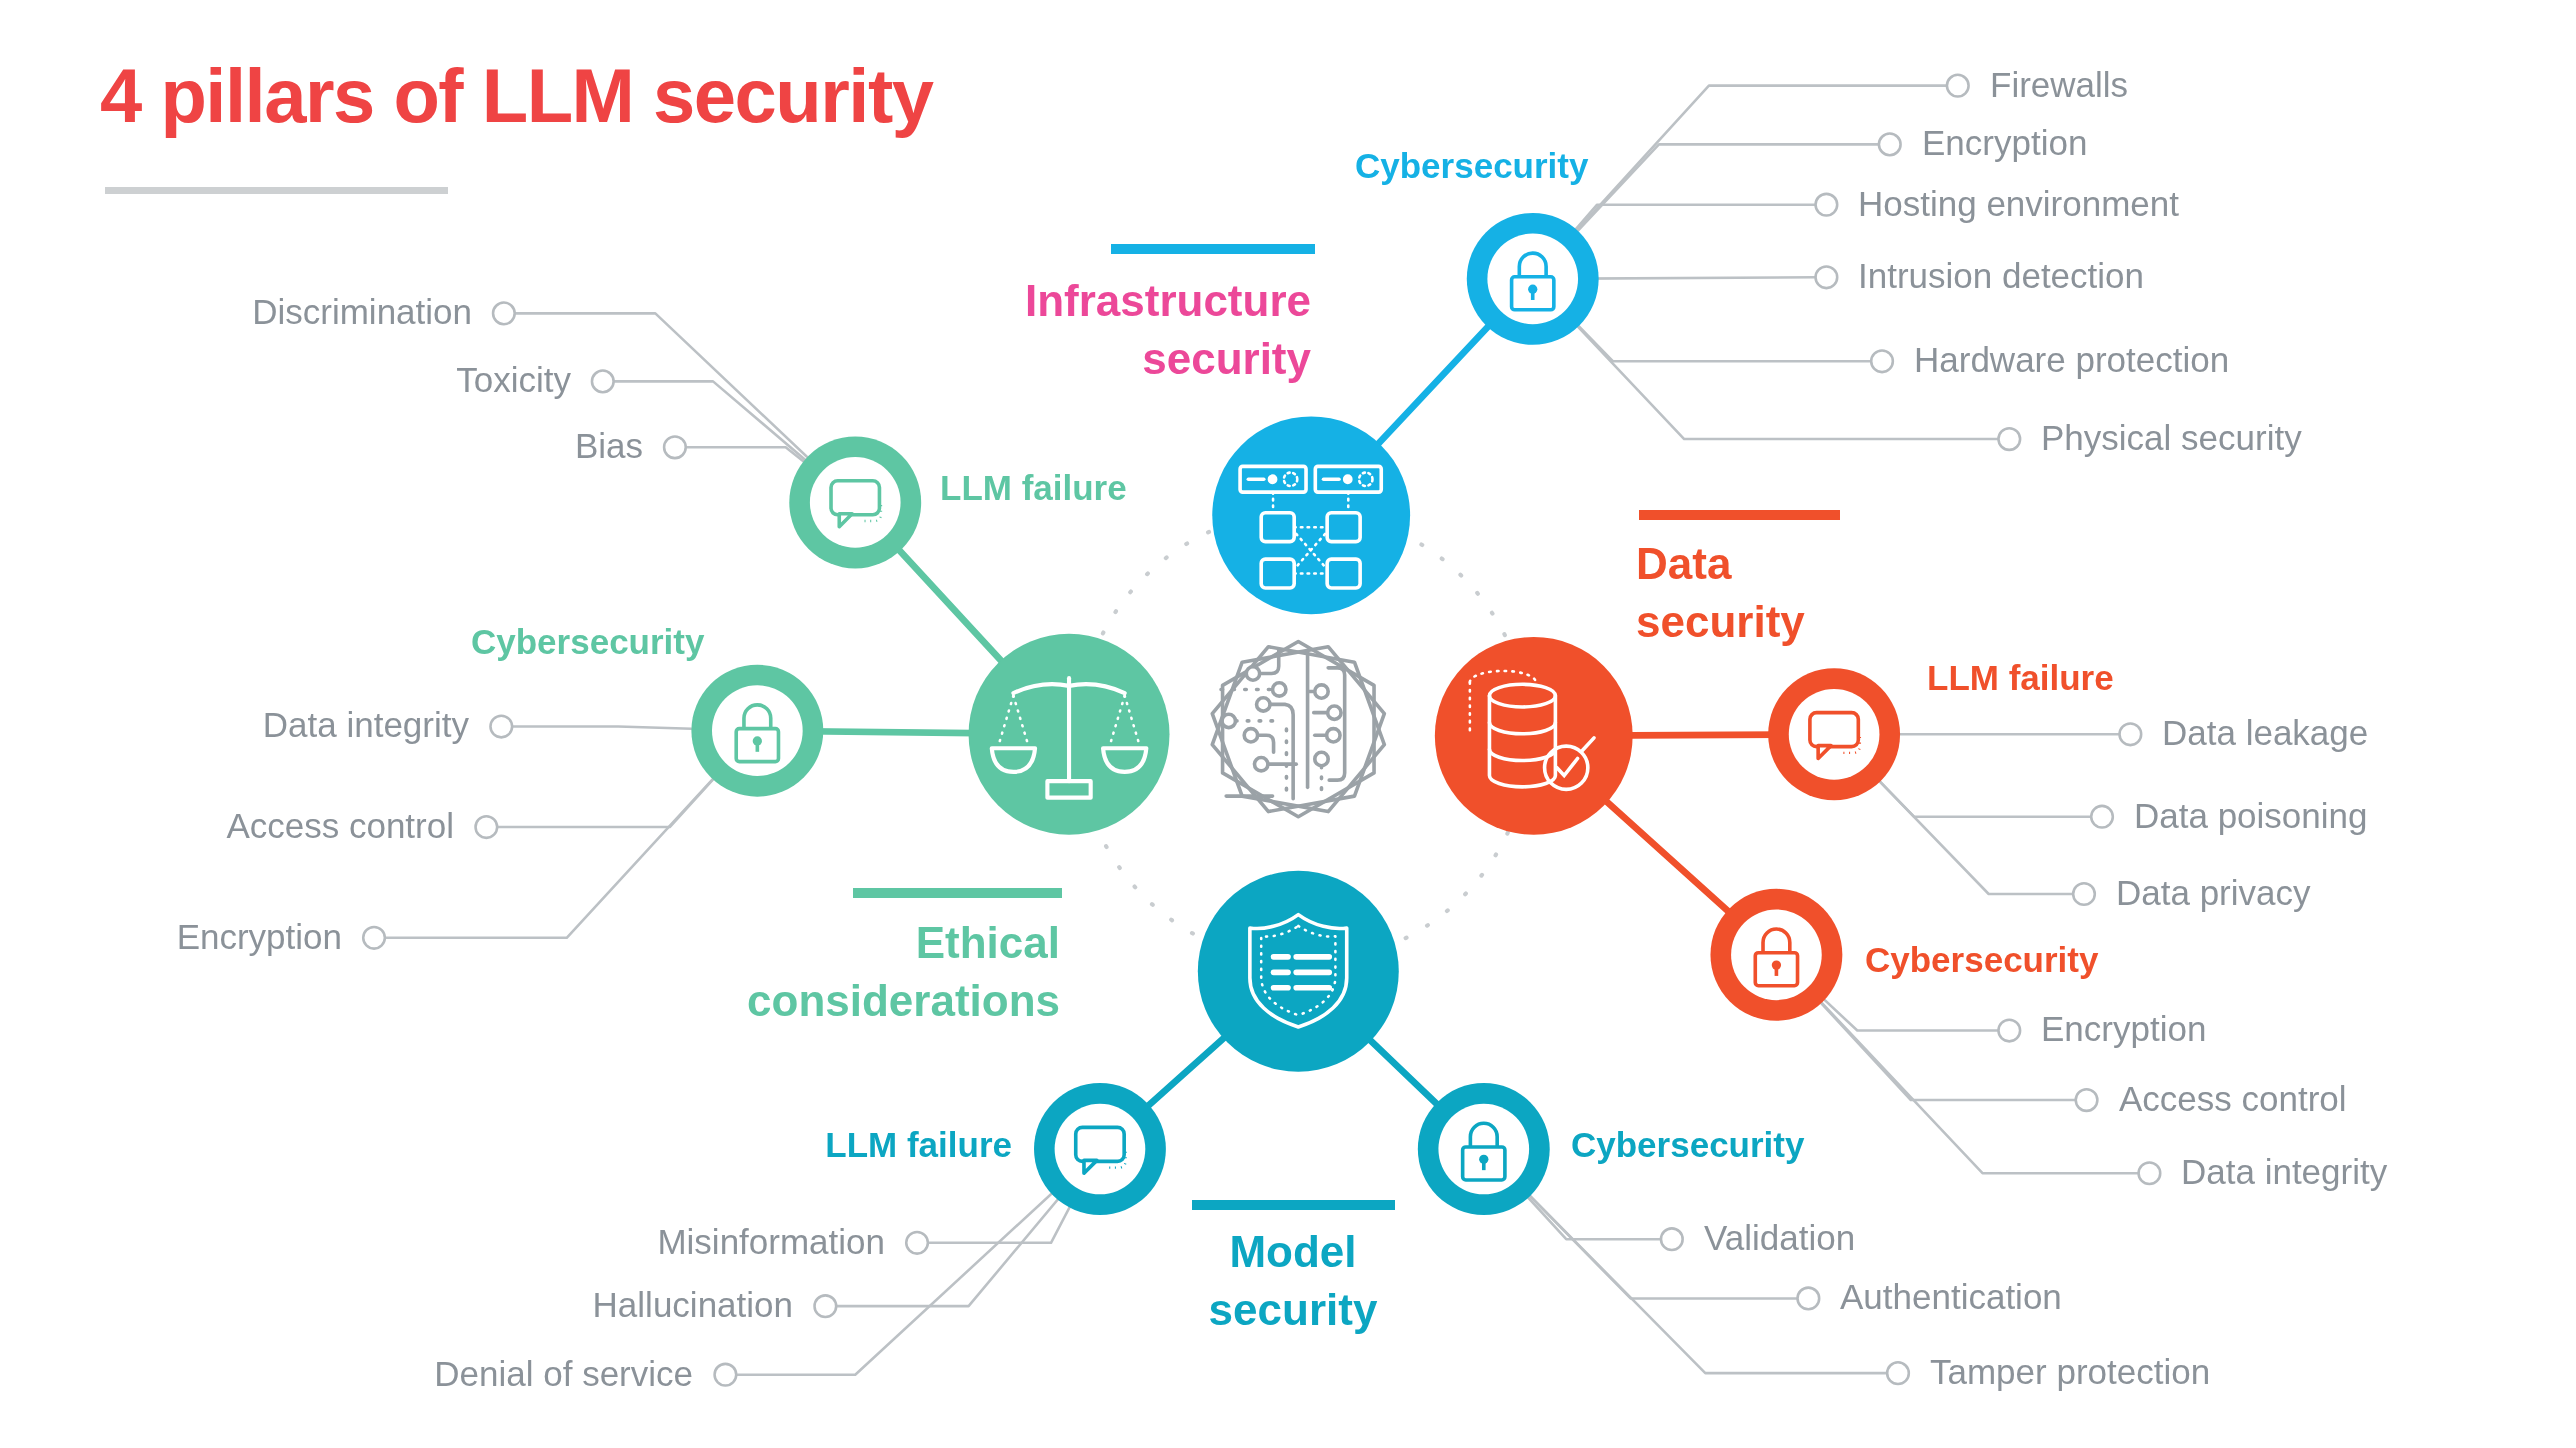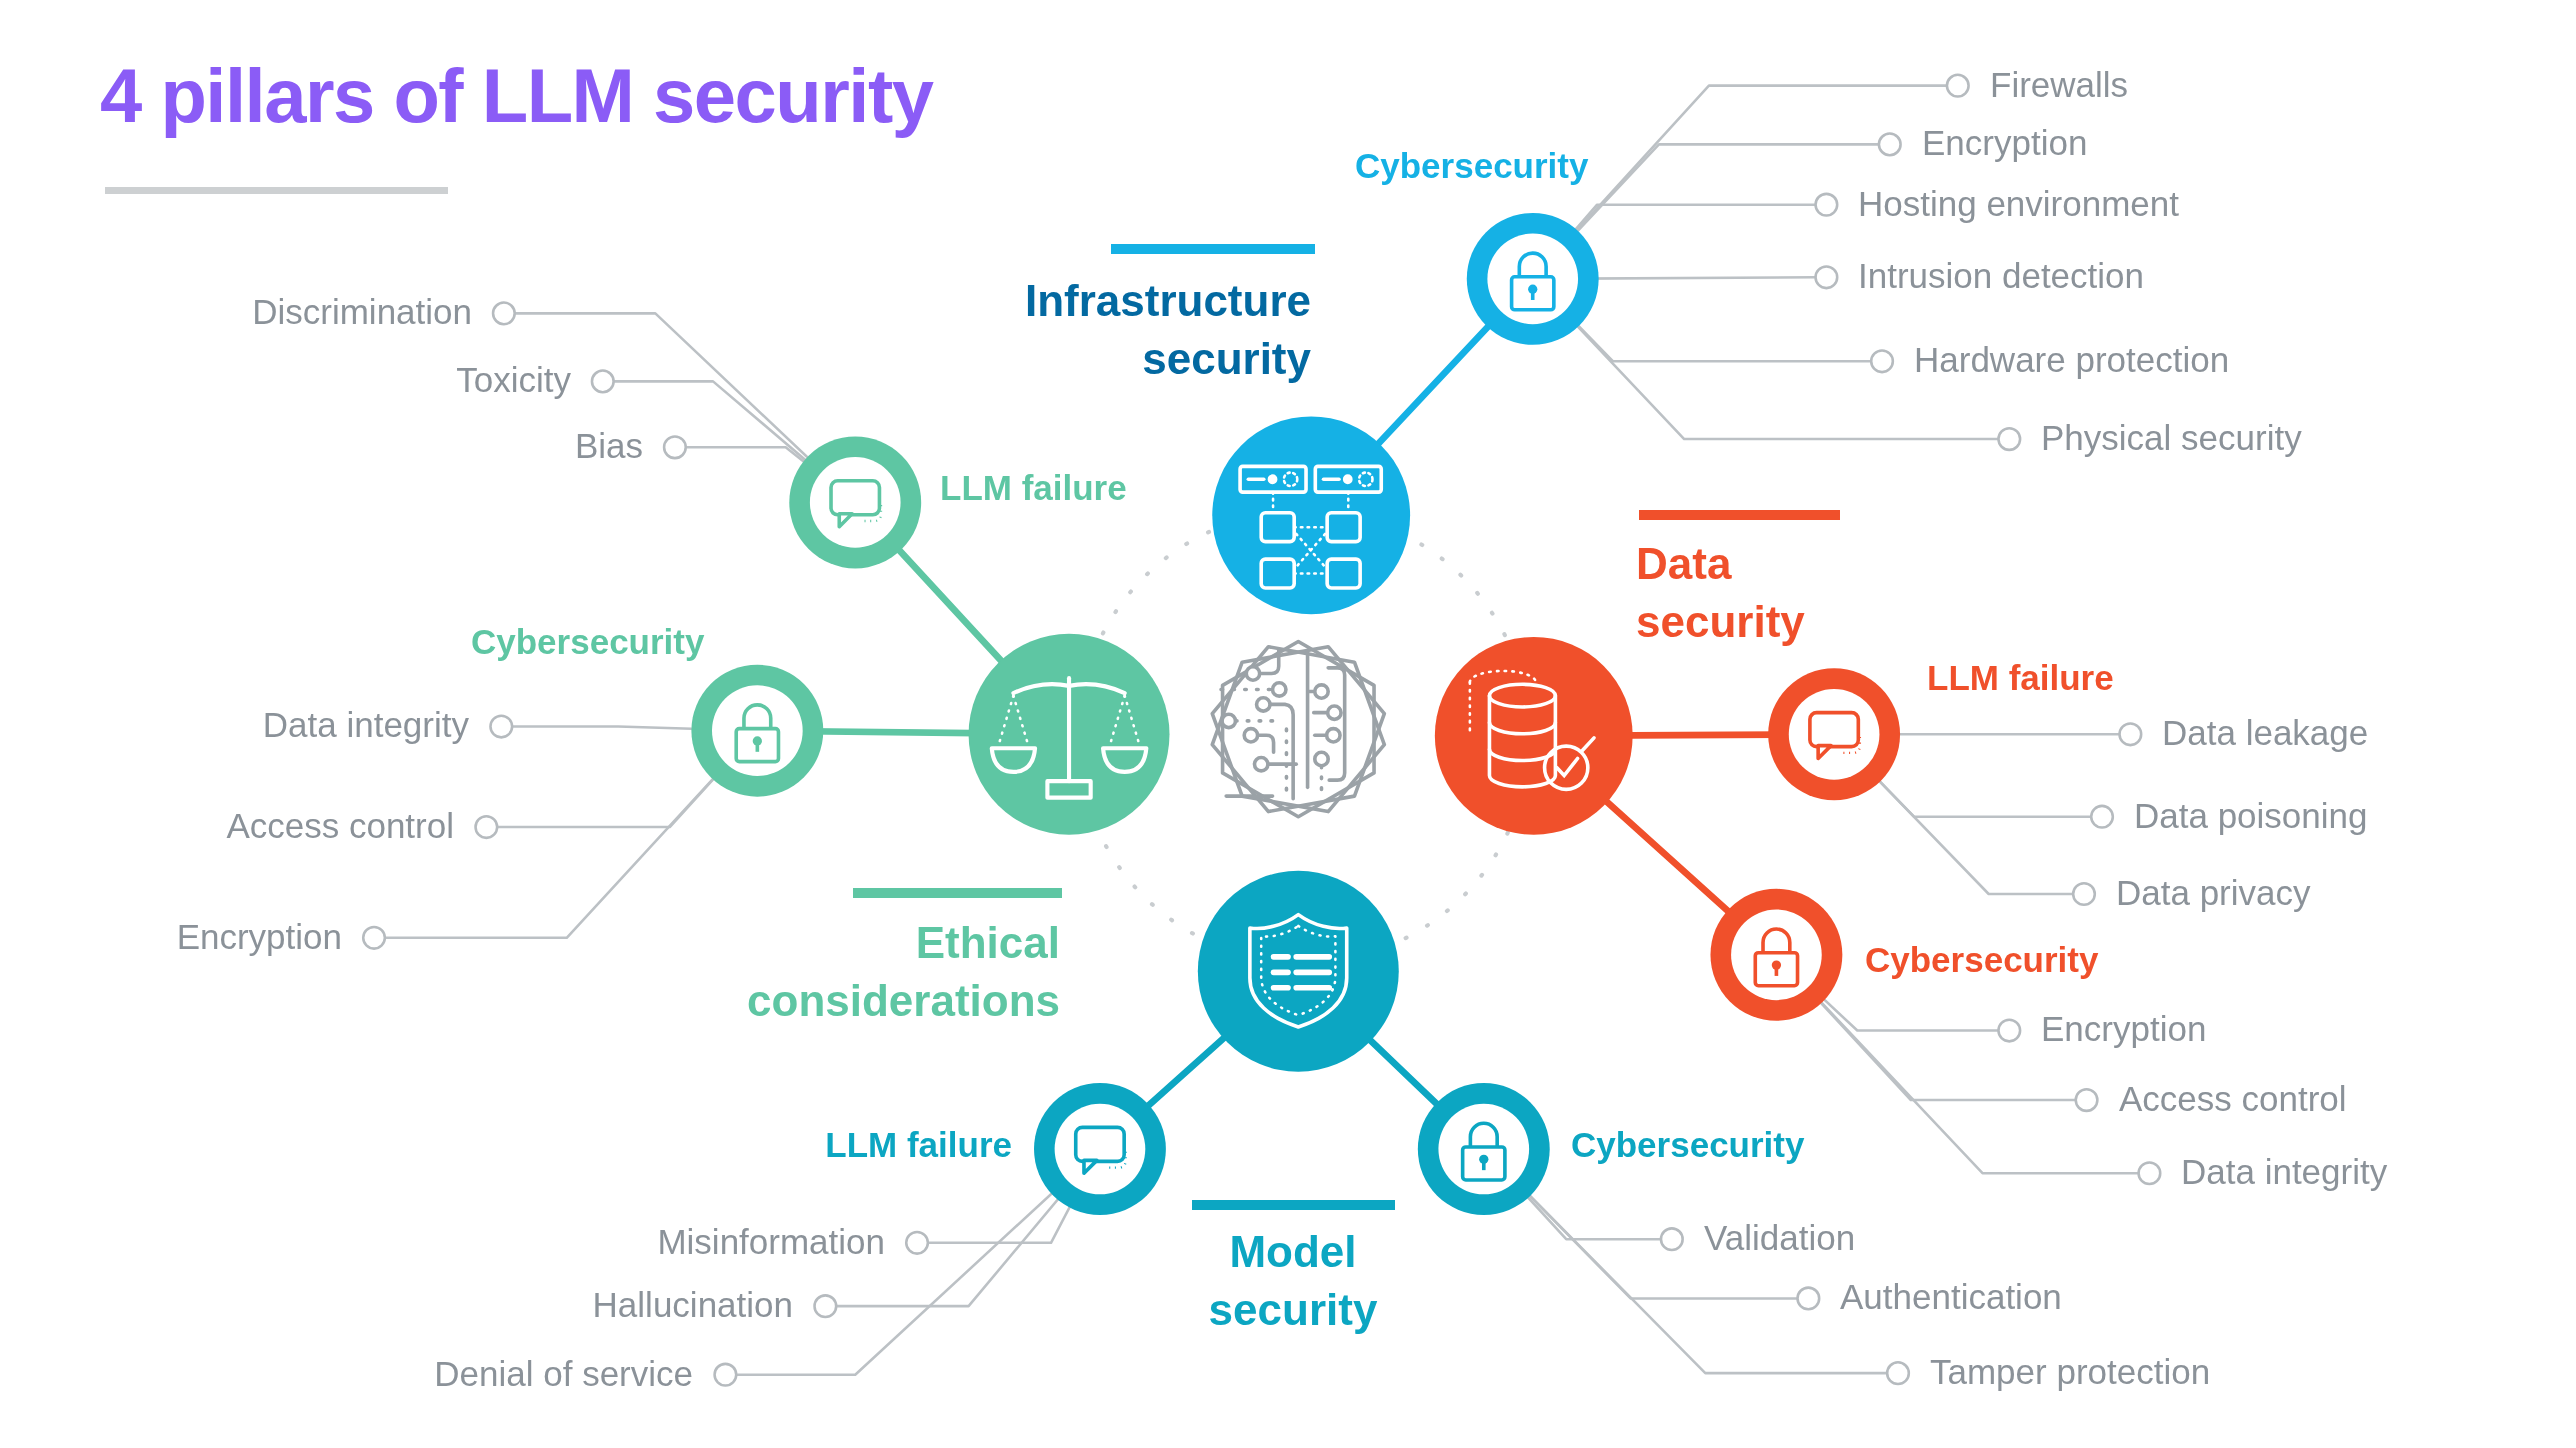--- a/index.html
+++ b/index.html
@@ -279,25 +279,25 @@
         <circle cx="2880" cy="2230" r="88" fill="#ffffff"></circle>
       <g stroke="#0CA6C2" stroke-width="7" fill="none">
         <path d="M2854,2226 V2206 A26 26 0 0 1 2906,2206 V2226"></path>
         <rect x="2839" y="2226" width="82" height="64" rx="6"></rect>
         <circle cx="2880" cy="2250" r="9" fill="#0CA6C2" stroke="none"></circle>
         <rect x="2876.5" y="2256" width="7" height="15" fill="#0CA6C2" stroke="none"></rect>
       </g>
     </g>
   </svg>
 
-  <h1 class="title" style="color: #8b5cf6;">4 pillars of LLM security</h1>
+  <h1 class="title" style="color: #ef4444;">4 pillars of LLM security</h1>
   <div class="title-underline" style="background: rgb(205, 208, 210);"></div>
 
   <div class="bar" style="right: 1261px; top: 244px; width: 204px; background: rgb(21, 177, 229);"></div>
-  <div class="sec right" style="right: 1265px; top: 272px; color: #0369a1;">
+  <div class="sec right" style="right: 1265px; top: 272px; color: #ec4899;">
     <div>Infrastructure</div>
     <div>security</div>
   </div>
 
   <div class="bar" style="left: 1639px; top: 510px; width: 201px; background: rgb(240, 80, 43);"></div>
   <div class="sec" style="left: 1636px; top: 535px; color: rgb(240, 80, 43);">
     <div>Data</div>
     <div>security</div>
   </div>
 

